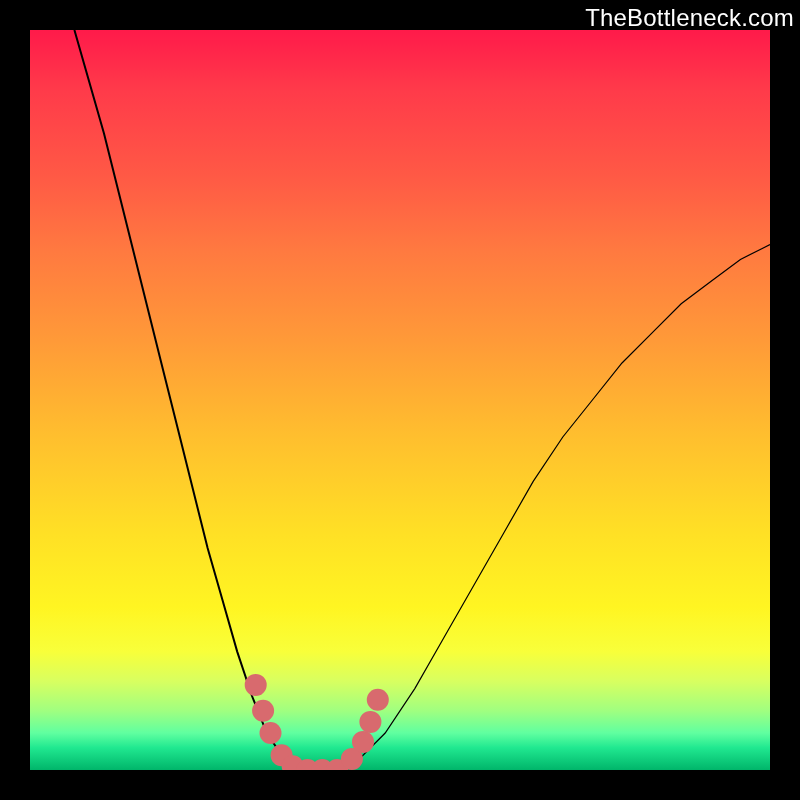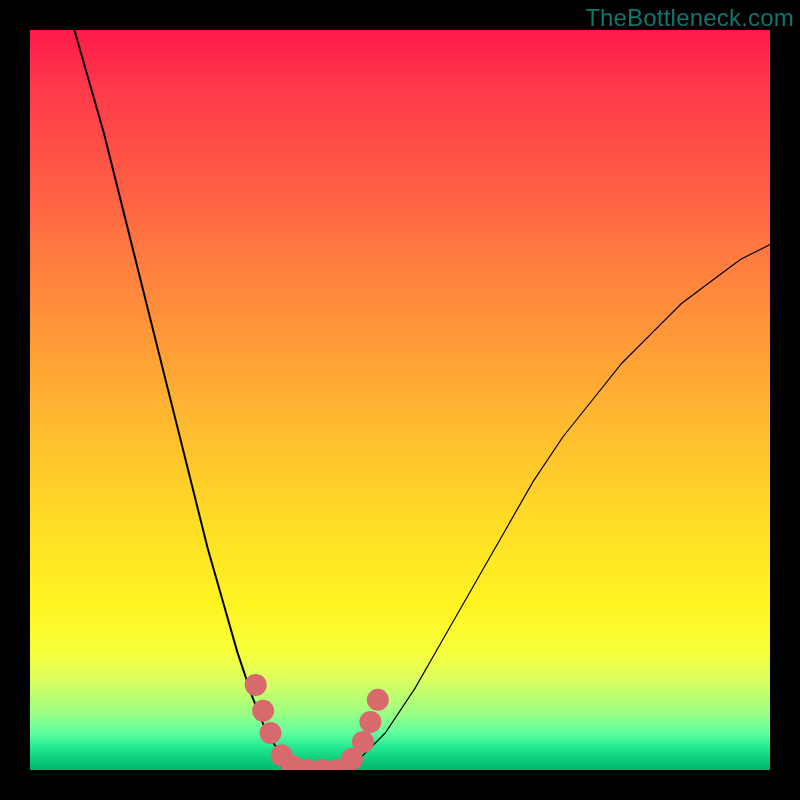--- a/index.html
+++ b/index.html
@@ -38,21 +38,21 @@
       #d8ff60 88%,
       #a0ff80 92%,
       #60ffa0 95%,
       #20e890 97%,
       #00b56a 100%);
   }
   .watermark {
     position: absolute;
     top: 4px;
     right: 6px;
-    color: #0f766e;
+    color: #ffffff;
     font-size: 24px;
     font-weight: 500;
     letter-spacing: 0.2px;
     z-index: 5;
   }
   svg.plot {
     position: absolute;
     left: 0;
     top: 0;
     width: 100%;

